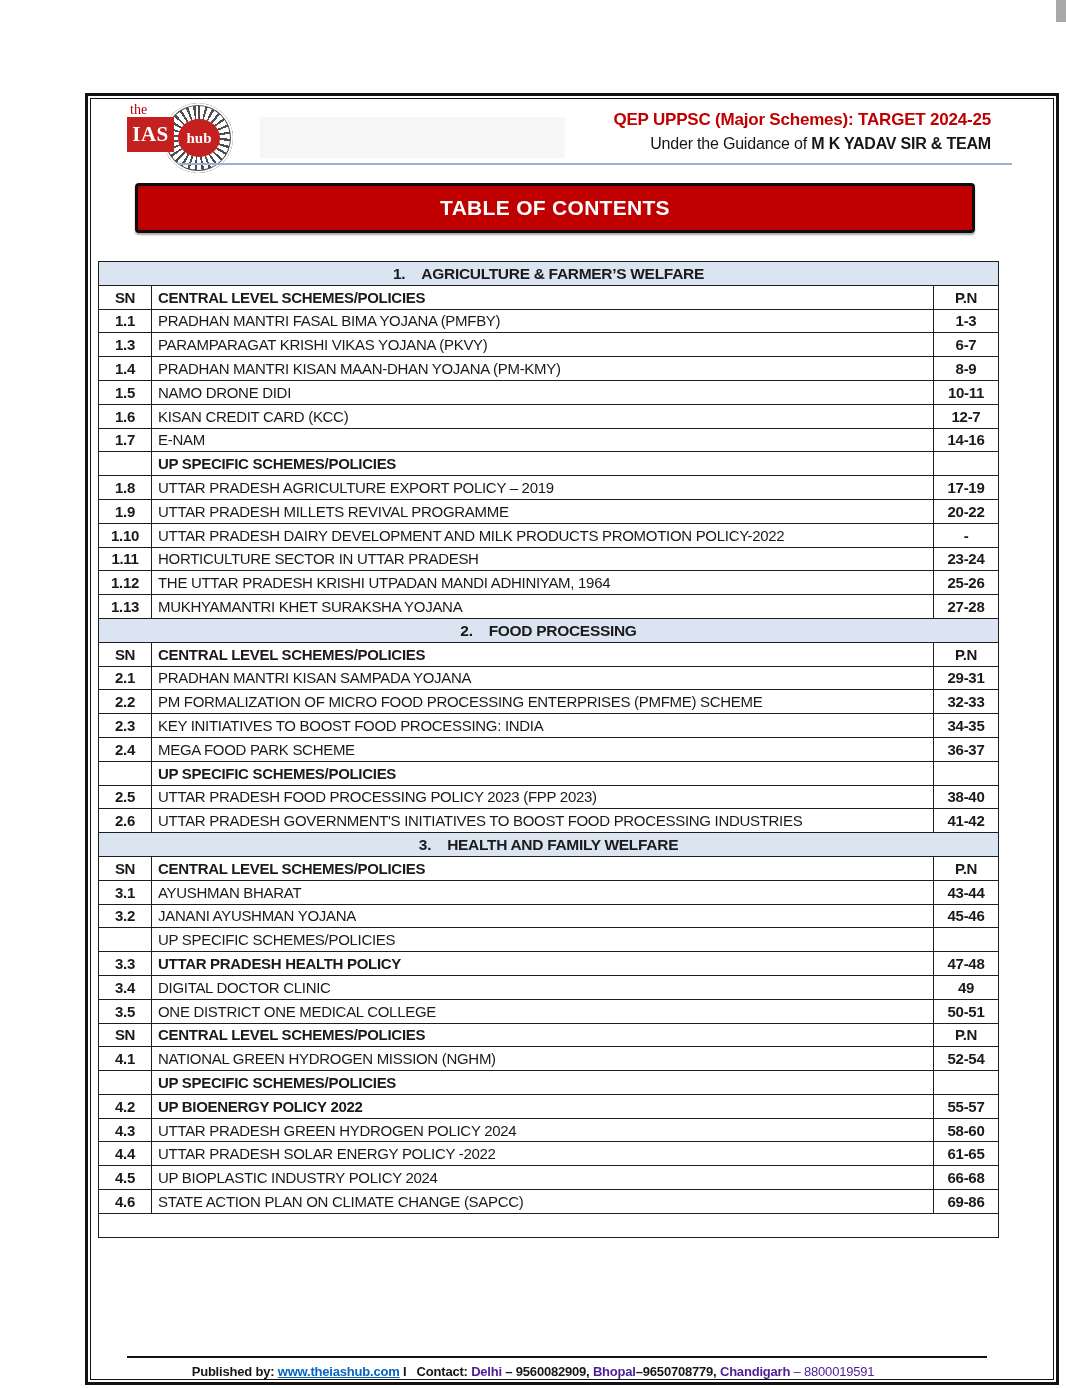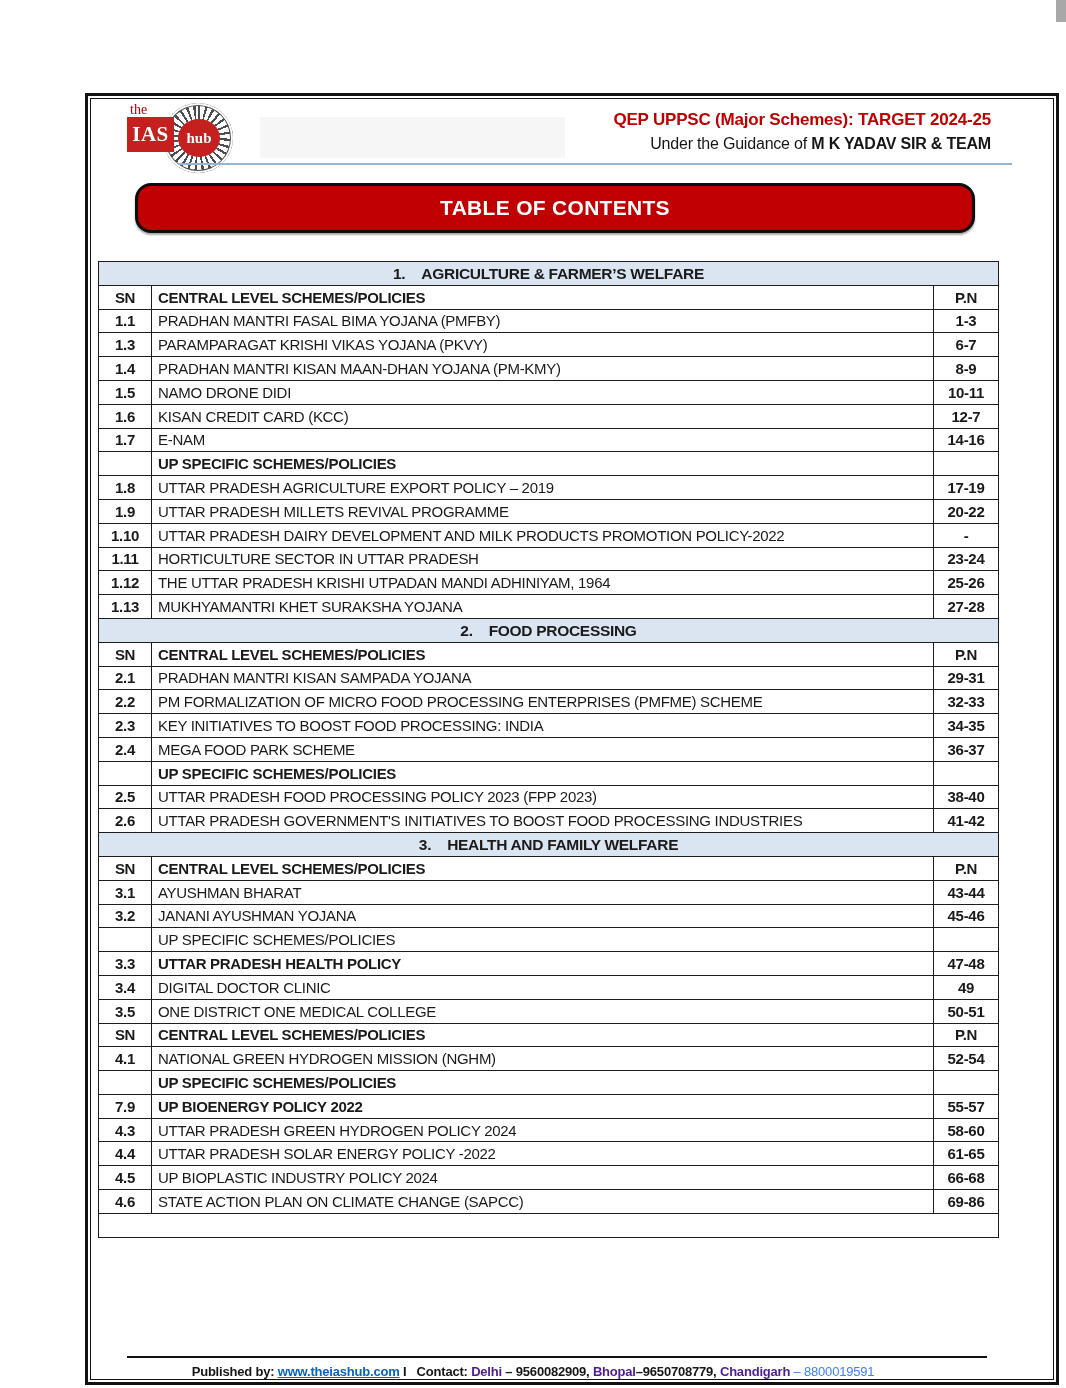--- a/index.html
+++ b/index.html
@@ -24,21 +24,21 @@
   .logo-box{position:absolute;left:0px;top:16px;width:47px;height:35px;background:#c42020;
     display:flex;align-items:center;justify-content:center;color:#fff;
     font-family:"Liberation Serif",serif;font-weight:bold;font-size:21px;letter-spacing:.5px;}
   .hdr-gray{position:absolute;left:260px;top:117px;width:305px;height:41px;background:#f6f6f6;}
   .hdr-title1{position:absolute;right:75px;top:110px;font-size:17px;font-weight:bold;color:#c00000;letter-spacing:-.2px;}
   .hdr-title2{position:absolute;right:75px;top:135px;font-size:16px;color:#161616;letter-spacing:-.2px;}
   .hdr-title2 b{font-weight:bold;}
   .blue-rule{position:absolute;left:178px;top:163px;width:834px;height:2px;background:#95b3d7;}
   
   .banner{position:absolute;left:135px;top:183px;width:840px;height:50px;background:#c00000;
-    border:3px solid #0d0d0d;border-radius:16px;box-sizing:border-box;
+    border:3px solid #0d0d0d;border-radius:4px;box-sizing:border-box;
     display:flex;align-items:center;justify-content:center;
     color:#ffffff;font-size:21px;font-weight:bold;letter-spacing:.3px;
     box-shadow:0 2px 2px rgba(0,0,0,.35);}
   
   table.toc{position:absolute;left:98px;top:261px;width:900px;border-collapse:collapse;table-layout:fixed;}
   table.toc td{border:1.5px solid #1d1d1d;font-size:15px;letter-spacing:-.3px;line-height:1;
     padding:0 6px;vertical-align:middle;overflow:hidden;white-space:nowrap;}
   table.toc tr{height:23.8px;}
   tr.section-row td{background:#dbe5f1;text-align:center;font-weight:bold;font-size:15.5px;}
   tr.section-row .num{margin-right:16px;}
@@ -47,21 +47,21 @@
   td.pn{text-align:center;font-weight:bold;}
   tr.col-header td{font-weight:bold;font-size:15px;}
   td.bold{font-weight:bold;}
   tr.spacer-row{height:61px;}
   tr.spacer-row td{border:1.5px solid #1d1d1d;}
   
   .footer-rule{position:absolute;left:127px;top:1356px;width:860px;height:2px;background:#111111;}
   .footer{position:absolute;left:0;top:1364px;width:1066px;text-align:center;font-size:13px;letter-spacing:-.2px;color:#161616;}
   .footer .b{font-weight:bold;color:#161616;}
   .footer .red{font-weight:bold;color:#4c1d95;}
-  .footer .plain{font-weight:normal;color:#3b82f6;}
+  .footer .plain{font-weight:normal;color:#4c1d95;}
   .footer .link{font-weight:bold;color:#0563c1;text-decoration:underline;cursor:pointer;}
 </style>
 </head>
 <body>
 
 <div class="scroll-thumb"></div>
 
 <div class="page">
   <div class="page-inner"></div>
 </div>
@@ -251,21 +251,21 @@
         <td class="sn">4.1</td>
         <td class="name">NATIONAL GREEN HYDROGEN MISSION (NGHM)</td>
         <td class="pn">52-54</td>
       </tr>
       <tr class="sub-row">
         <td class="sn"></td>
         <td class="name bold">UP SPECIFIC SCHEMES/POLICIES</td>
         <td class="pn"></td>
       </tr>
       <tr class="data-row">
-        <td class="sn">7.9</td>
+        <td class="sn">4.2</td>
         <td class="name bold">UP BIOENERGY POLICY 2022</td>
         <td class="pn">55-57</td>
       </tr>
       <tr class="data-row">
         <td class="sn">4.3</td>
         <td class="name">UTTAR PRADESH GREEN HYDROGEN POLICY 2024</td>
         <td class="pn">58-60</td>
       </tr>
       <tr class="data-row">
         <td class="sn">4.4</td>

